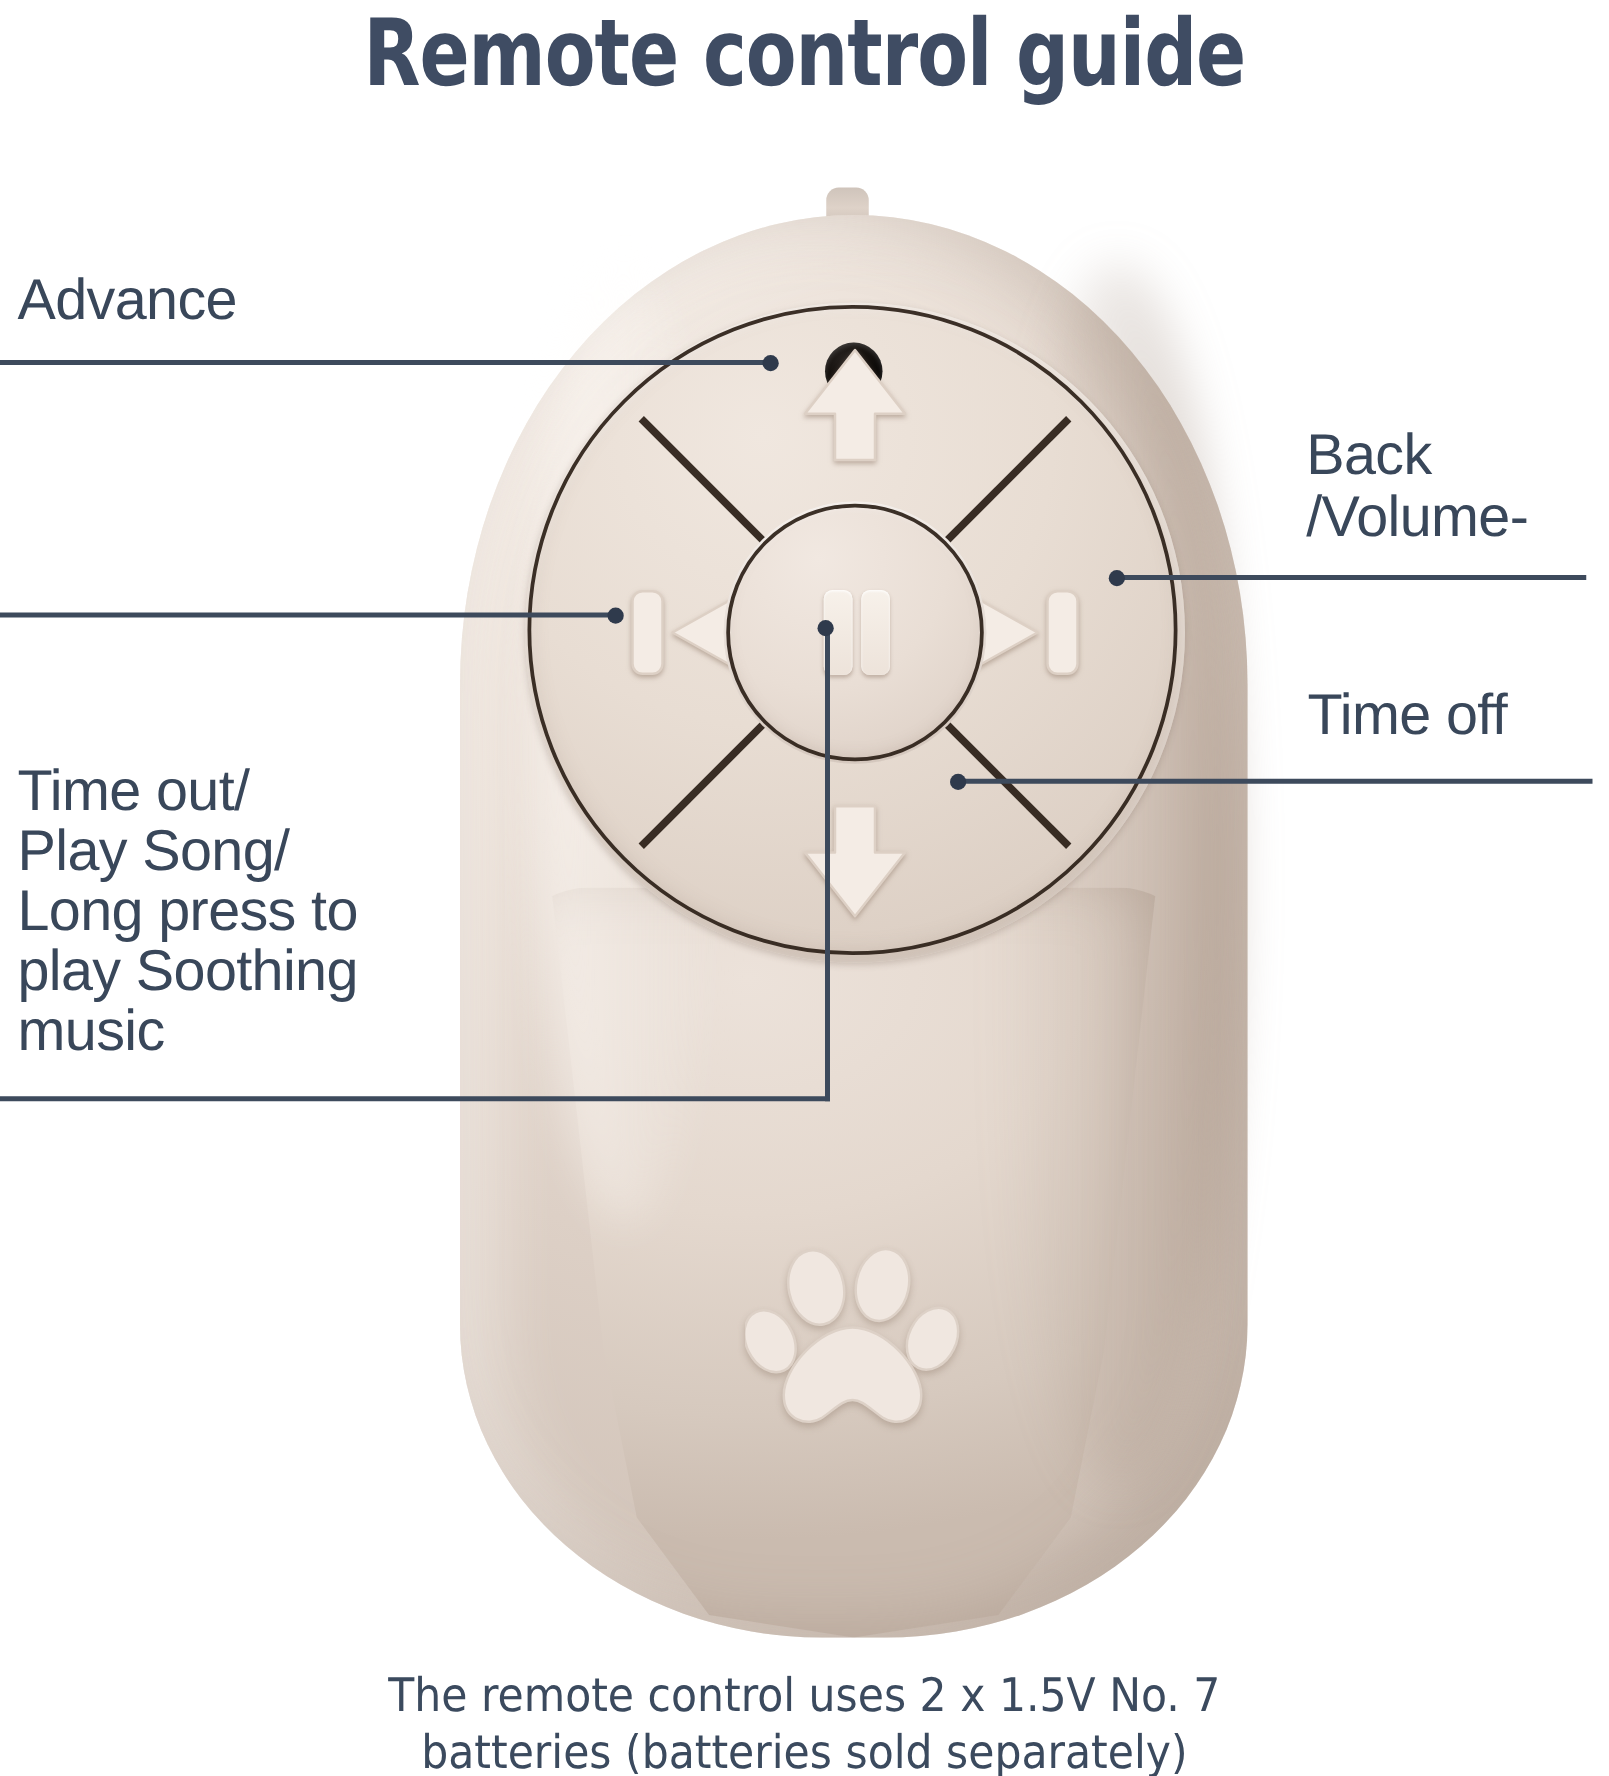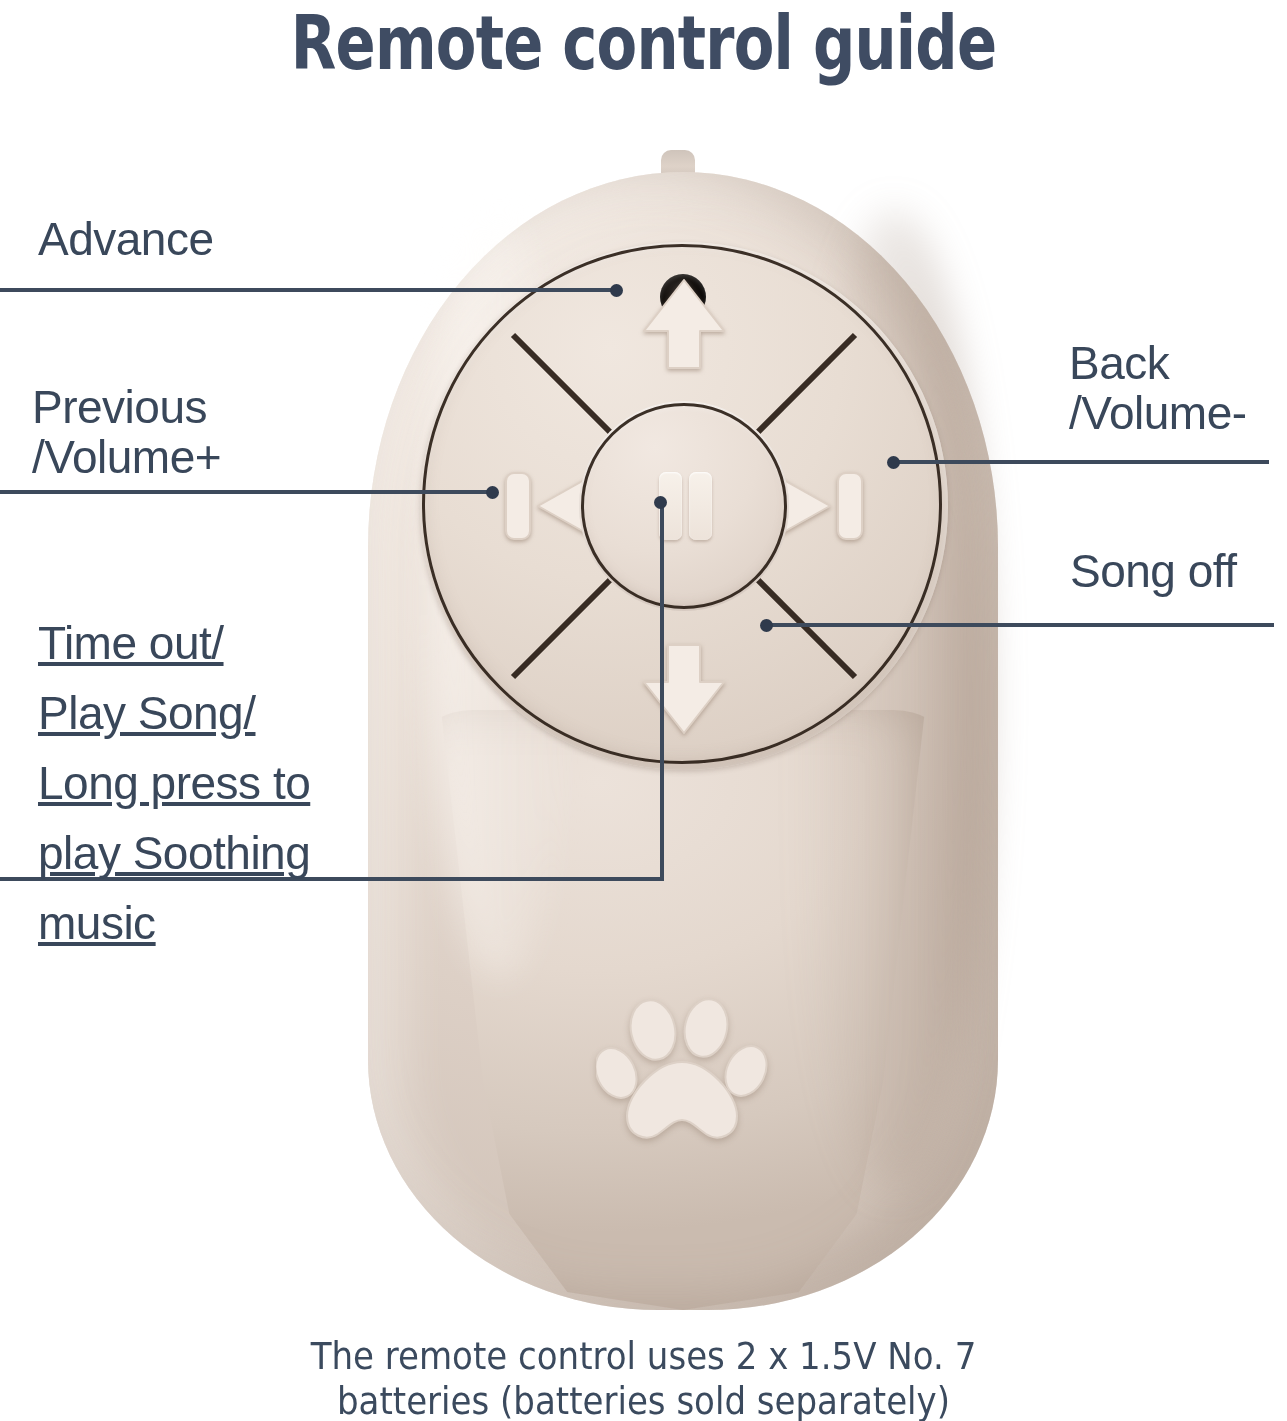--- a/index.html
+++ b/index.html
@@ -28,25 +28,24 @@
   }
 
   
   .label{
     position:absolute;
     color:#39475a;
     font-size:46px;
     line-height:50px;
     white-space:pre-line;
     letter-spacing:-0.5px;
-    margin-left:24px;
   }
   #label-advance{left:14px;top:214px;}
   #label-previous{left:8px;top:382px;}
-  #label-timeout{left:14px;top:608px;line-height:70px;text-decoration:underline;}
+  #label-timeout{left:14px;top:608px;line-height:48px;}
   #label-next{left:1045px;top:338px;}
   #label-backoff{left:1046px;top:546px;}
 
   
   .leader{position:absolute;background:#3d4a5c;}
   .leader.h{height:4px;}
   .leader.v{width:4px;}
   .leader-dot{
     position:absolute;width:13px;height:13px;border-radius:50%;
     background:#2f3a4c;
@@ -274,27 +273,25 @@
   <div class="leader v" id="leader-timeout-v"></div>
   <div class="leader-dot" id="dot-timeout"></div>
 
   <div class="leader h" id="leader-next"></div>
   <div class="leader-dot" id="dot-next"></div>
 
   <div class="leader h" id="leader-backoff"></div>
   <div class="leader-dot" id="dot-backoff"></div>
 
   <div class="label" id="label-advance">Advance</div>
-  <div class="label" id="label-previous">Previous
-/Volume+</div>
   <div class="label" id="label-timeout">Time out/
 Play Song/
 Long press to
 play Soothing
 music</div>
   <div class="label" id="label-next">Back
 /Volume-</div>
-  <div class="label" id="label-backoff">Song off</div>
+  <div class="label" id="label-backoff">Time off</div>
 
   <div id="bottom-caption">The remote control uses 2 x 1.5V No. 7
 batteries (batteries sold separately)</div>
 
 </div>
 
 </body></html>

